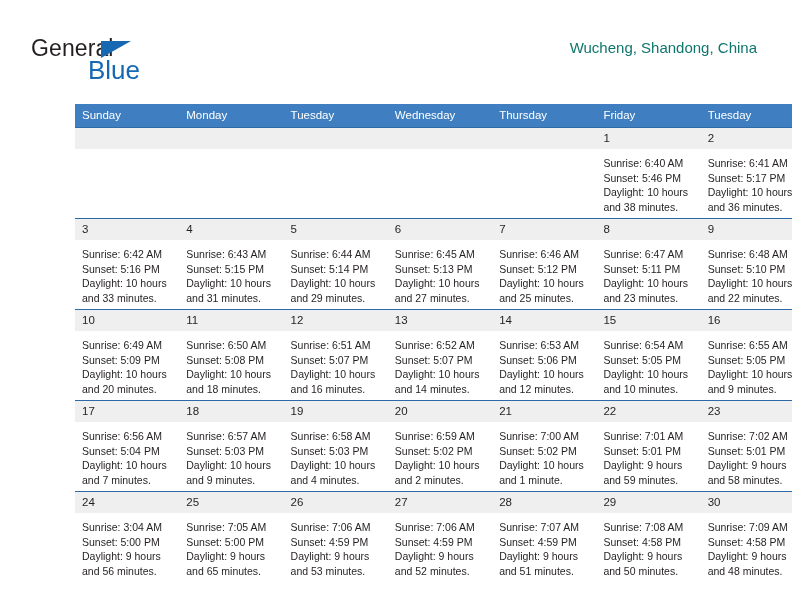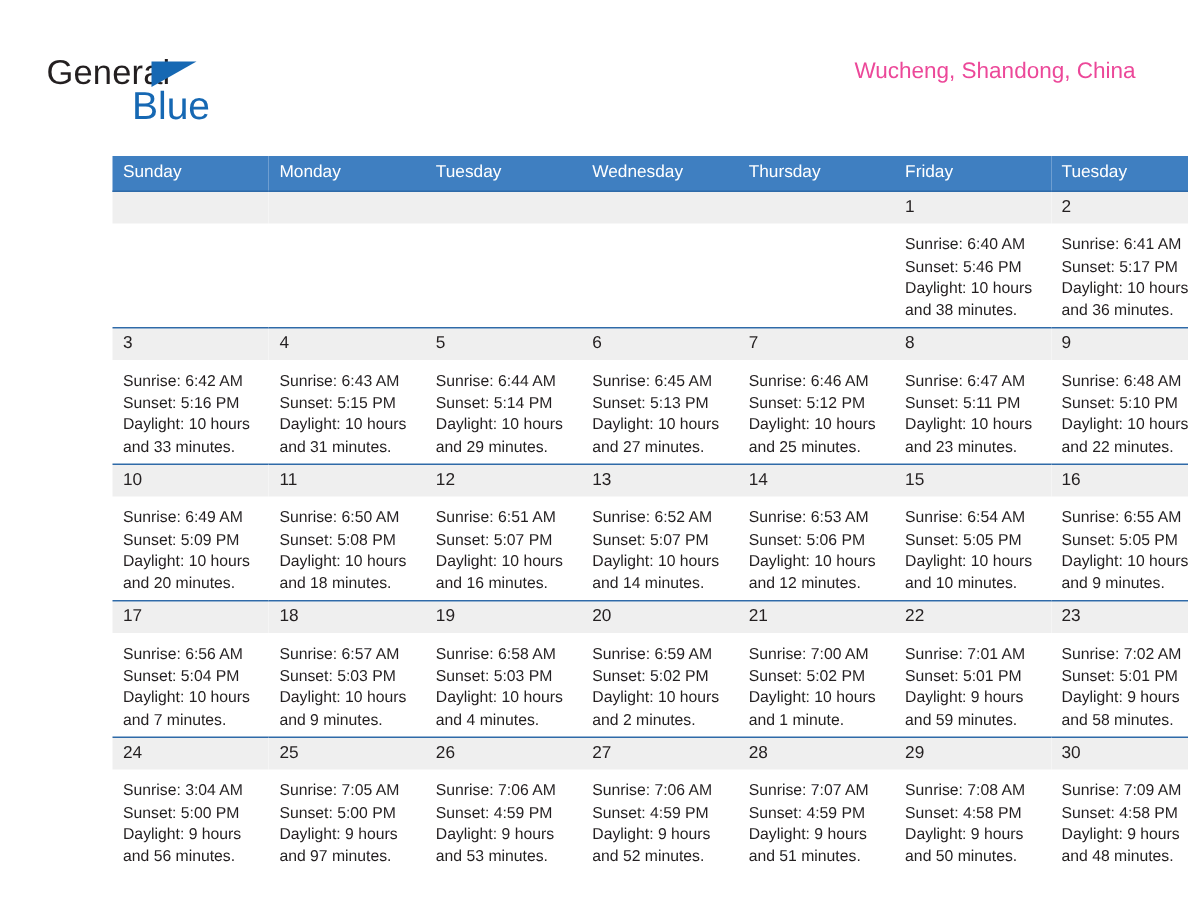--- a/index.html
+++ b/index.html
@@ -70,21 +70,21 @@
     text-align: right;
   }
   .cal-title {
     font-size: 27px;
     color: #231f20;
     line-height: 32px;
     white-space: nowrap;
   }
   .cal-subtitle {
     font-size: 15px;
-    color: #ec4899;
+    color: #0f766e;
     line-height: 20px;
     margin-top: 6px;
     white-space: nowrap;
   }
 
   
   .calendar {
     position: absolute;
     left: 39px;
     top: 104px;
@@ -405,21 +405,21 @@
                 <div>Daylight: 9 hours</div>
                 <div>and 56 minutes.</div>
               </div>
             </td>
             <td>
               <div class="daynum">25</div>
               <div class="info">
                 <div>Sunrise: 7:05 AM</div>
                 <div>Sunset: 5:00 PM</div>
                 <div>Daylight: 9 hours</div>
-                <div>and 97 minutes.</div>
+                <div>and 65 minutes.</div>
               </div>
             </td>
             <td>
               <div class="daynum">26</div>
               <div class="info">
                 <div>Sunrise: 7:06 AM</div>
                 <div>Sunset: 4:59 PM</div>
                 <div>Daylight: 9 hours</div>
                 <div>and 53 minutes.</div>
               </div>

